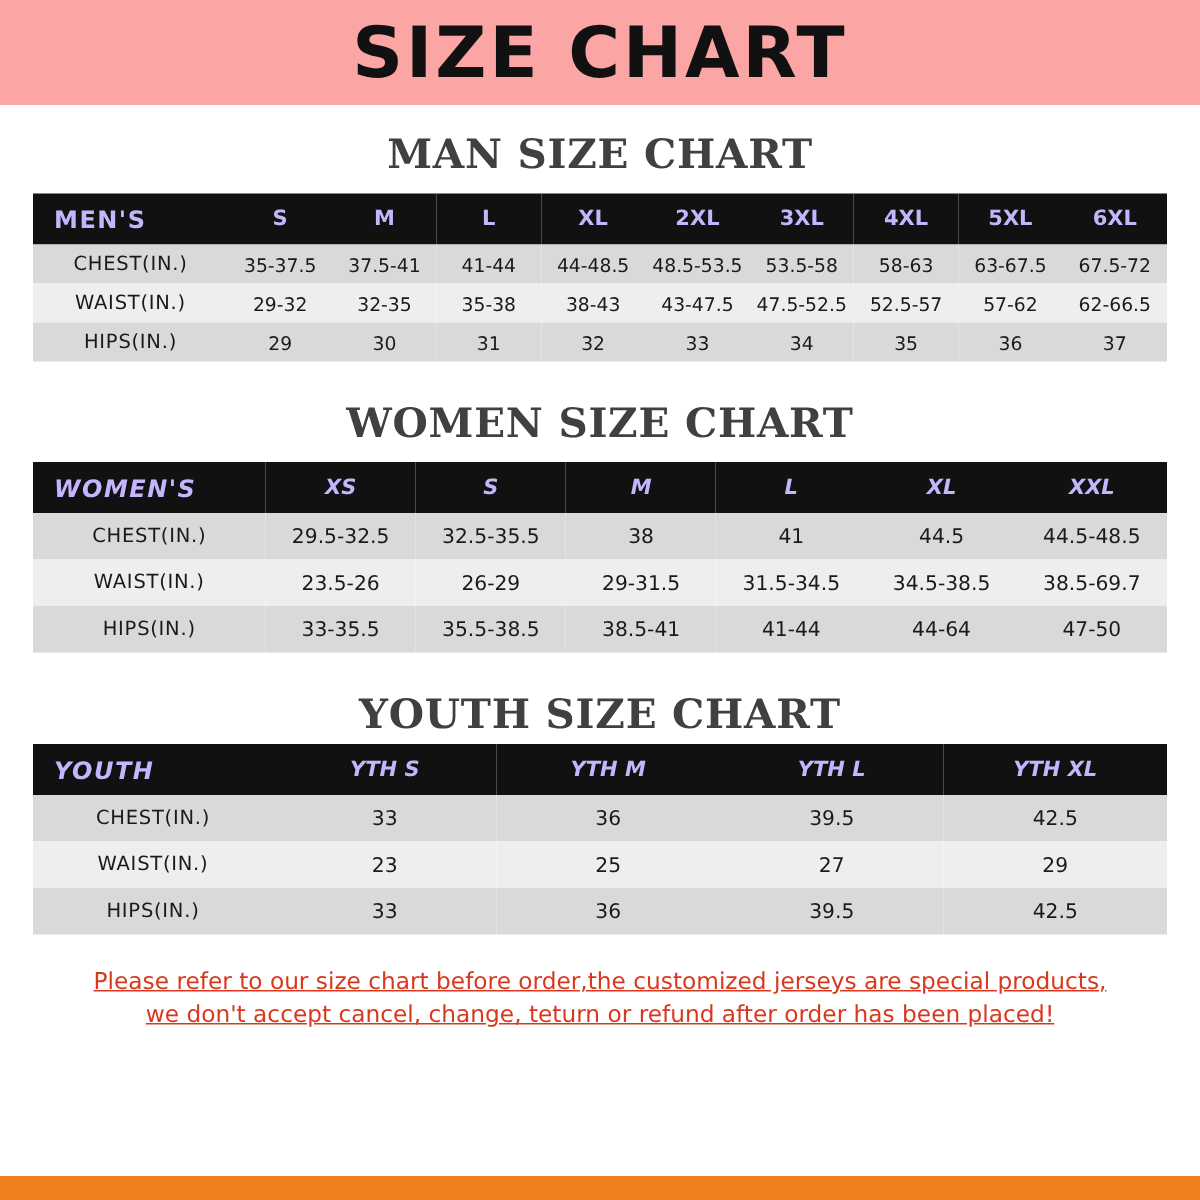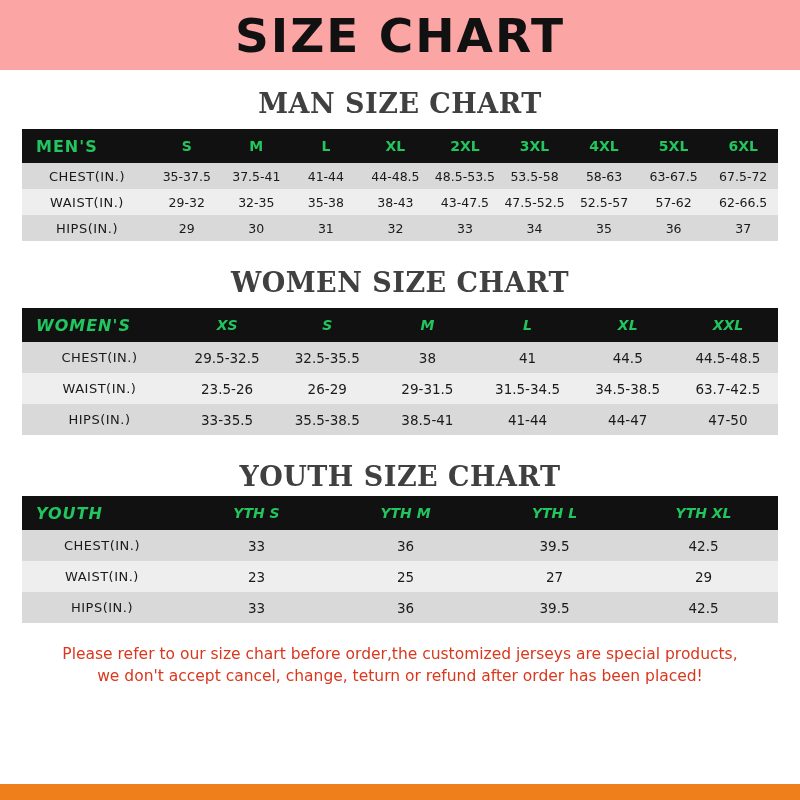--- a/index.html
+++ b/index.html
@@ -65,21 +65,21 @@
     text-align: center;
     font-size: 12.5px;
     color: #1a1a1a;
     font-family: "DejaVu Sans", sans-serif;
     padding: 0;
     height: 26px;
     vertical-align: middle;
   }
   table.size-table thead th {
     background: #111111;
-    color: #22c55e;
+    color: #c4b5fd;
     font-weight: bold;
     font-size: 14px;
     height: 34px;
   }
   table.size-table thead th.rowhead {
     text-align: left;
     padding-left: 14px;
     letter-spacing: 1px;
     font-size: 16px;
   }
@@ -112,21 +112,21 @@
 
   .footnote {
     margin-top: 20px;
     text-align: center;
     color: #d9381e;
     font-family: "DejaVu Sans", sans-serif;
     font-size: 15.5px;
     line-height: 1.45;
     padding: 0 6px;
   }
-  .footnote div { white-space: nowrap; }
+  .footnote div { white-space: nowrap; text-decoration: underline; }
 
   .bottom-bar {
     position: absolute;
     left: 0; right: 0; bottom: 0;
     height: 16px;
     background: #ef7f1a;
   }
 </style>
 </head>
 <body>
@@ -239,29 +239,29 @@
           <td>44.5</td>
           <td>44.5-48.5</td>
         </tr>
         <tr>
           <td class="rowhead">WAIST(IN.)</td>
           <td>23.5-26</td>
           <td>26-29</td>
           <td>29-31.5</td>
           <td>31.5-34.5</td>
           <td>34.5-38.5</td>
-          <td>63.7-42.5</td>
+          <td>38.5-69.7</td>
         </tr>
         <tr>
           <td class="rowhead">HIPS(IN.)</td>
           <td>33-35.5</td>
           <td>35.5-38.5</td>
           <td>38.5-41</td>
           <td>41-44</td>
-          <td>44-47</td>
+          <td>44-64</td>
           <td>47-50</td>
         </tr>
       </tbody>
     </table>
 
     <div class="section-title title-youth">YOUTH SIZE CHART</div>
     <table class="size-table youth-table">
       <colgroup>
         <col class="c0">
           <col>

